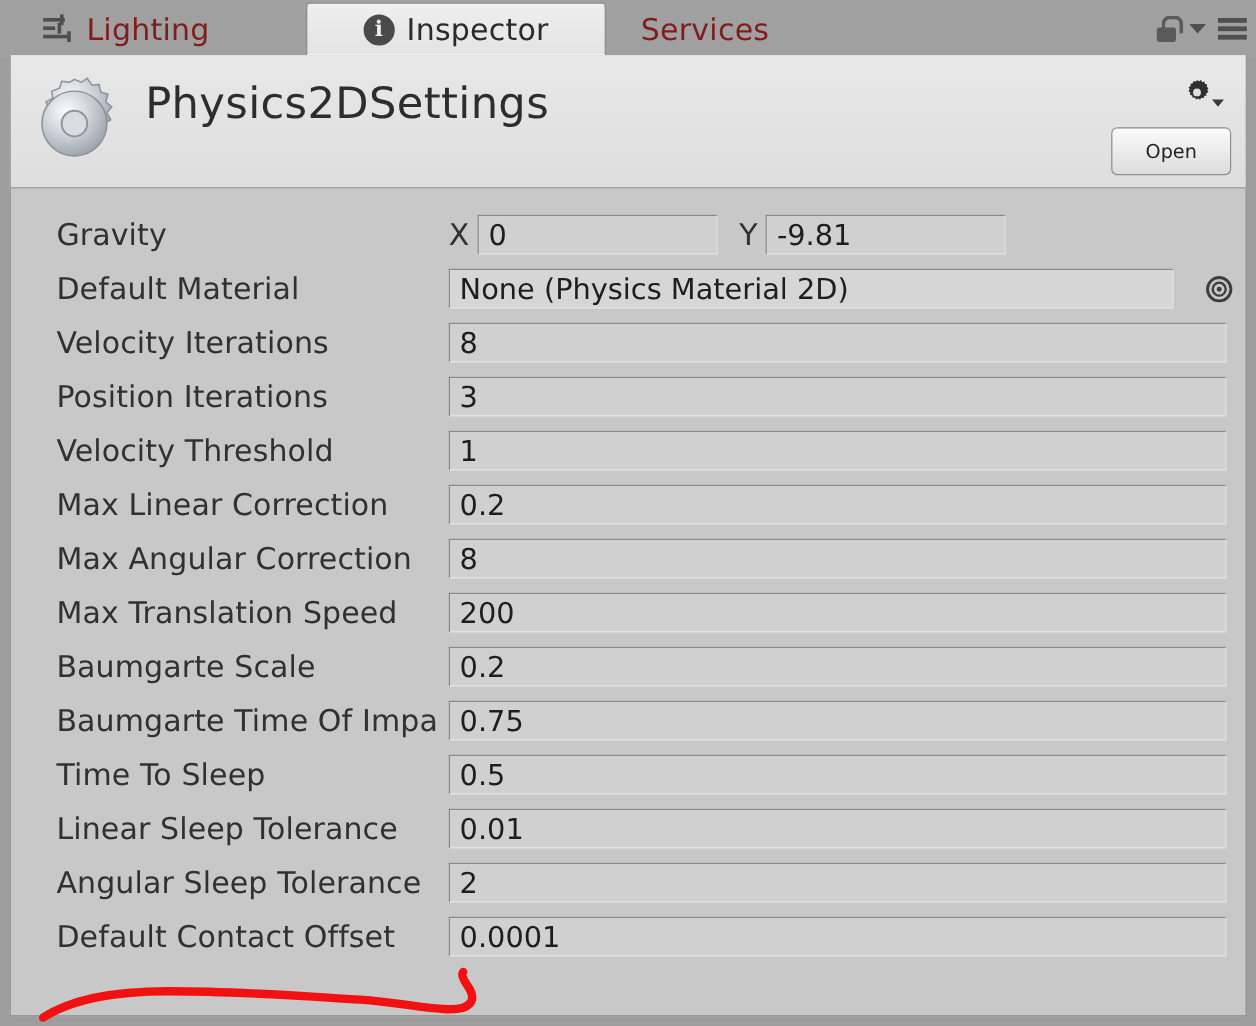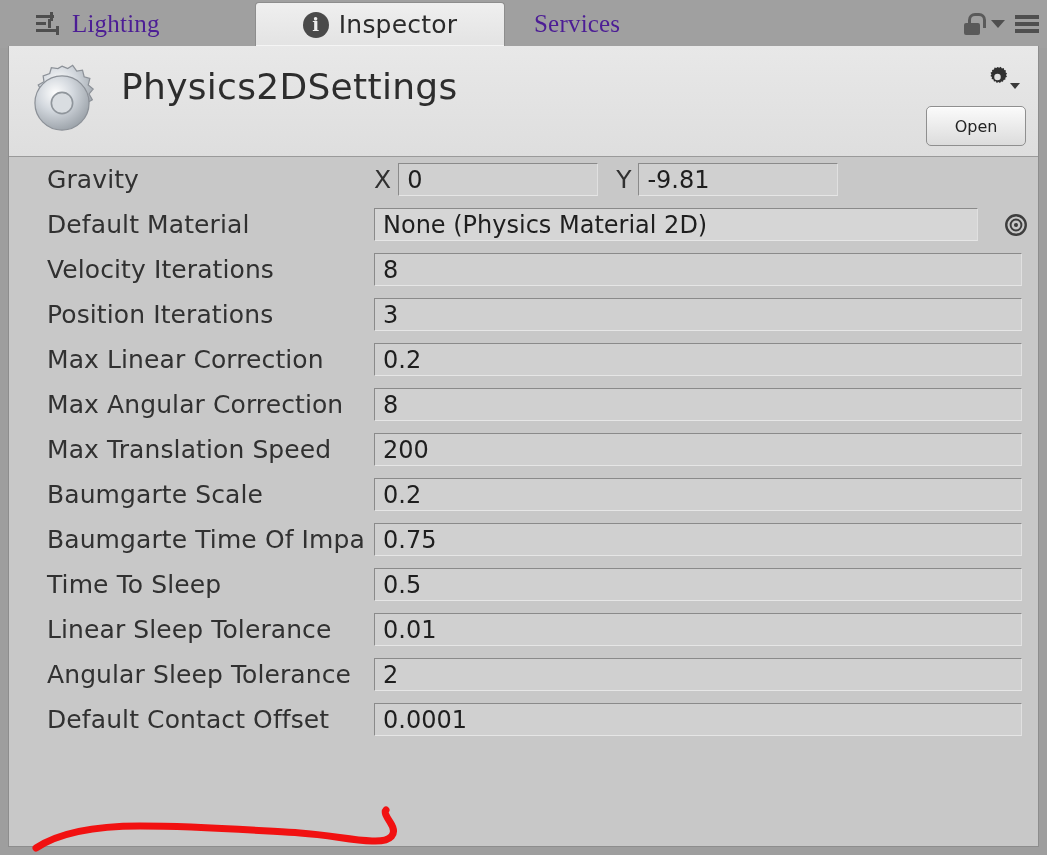--- a/index.html
+++ b/index.html
@@ -17,21 +17,21 @@
     background:#a0a0a0;
   }
   .tab{
     position:absolute;top:2px;height:44px;
     display:flex;align-items:center;gap:10px;
     padding:0 18px;box-sizing:border-box;
     font-size:25px;color:#333;
     letter-spacing:0.2px;
     cursor:default;
   }
-  .tab.inactive{color:#4c1d95;font-family:Liberation Serif, serif;}
+  .tab.inactive{color:#7f1d1d;}
   .tab.active{
     background:linear-gradient(180deg,#efefef 0%,#e3e3e3 100%);
     border:1px solid #8d8d8d;
     border-bottom:none;
     border-top-left-radius:4px;border-top-right-radius:4px;
     color:#2b2b2b;
     box-shadow:0 -1px 0 #f5f5f5 inset;
   }
   #tab-lighting{left:18px;}
   #tab-inspector{left:255px;width:250px;justify-content:center;}
@@ -111,21 +111,21 @@
     width:98px;height:38px;
     display:flex;align-items:center;justify-content:center;
     font-size:16px;color:#232323;
     background:linear-gradient(180deg,#fbfbfb 0%,#dcdcdc 100%);
     border:1px solid #8f8f8f;border-radius:5px;
     box-shadow:0 1px 0 rgba(255,255,255,.8) inset;
     cursor:default;
   }
 
   
-  .rows{position:relative;padding-top:0;}
+  .rows{position:relative;padding-top:16px;}
   .row{
     position:relative;height:45px;
     display:flex;align-items:center;
   }
   .row-label{
     width:365px;flex:0 0 auto;
     padding-left:38px;box-sizing:border-box;
     font-size:25px;color:#313131;
     white-space:nowrap;overflow:hidden;
     letter-spacing:0.1px;
@@ -267,20 +267,24 @@
       <div id="generic-rows">
           <div class="row">
             <div class="row-label">Velocity Iterations</div>
             <div class="field wide">8</div>
           </div>
           <div class="row">
             <div class="row-label">Position Iterations</div>
             <div class="field wide">3</div>
           </div>
           <div class="row">
+            <div class="row-label">Velocity Threshold</div>
+            <div class="field wide">1</div>
+          </div>
+          <div class="row">
             <div class="row-label">Max Linear Correction</div>
             <div class="field wide">0.2</div>
           </div>
           <div class="row">
             <div class="row-label">Max Angular Correction</div>
             <div class="field wide">8</div>
           </div>
           <div class="row">
             <div class="row-label">Max Translation Speed</div>
             <div class="field wide">200</div>

